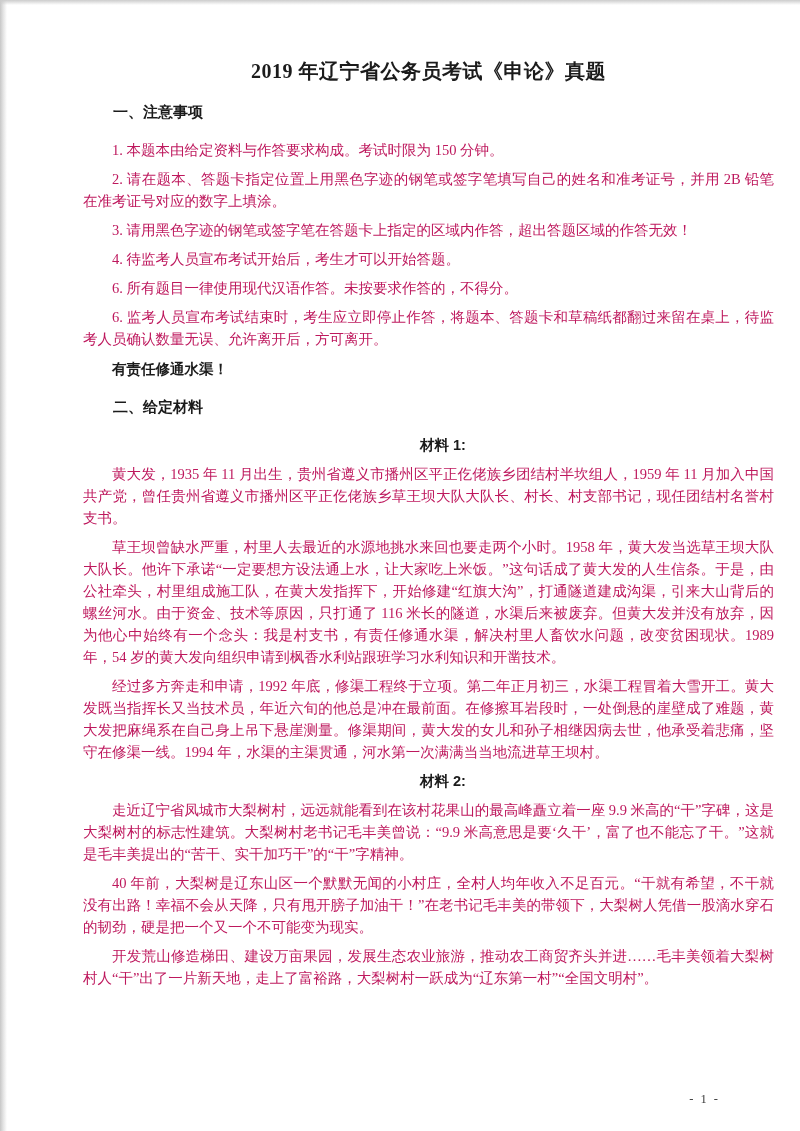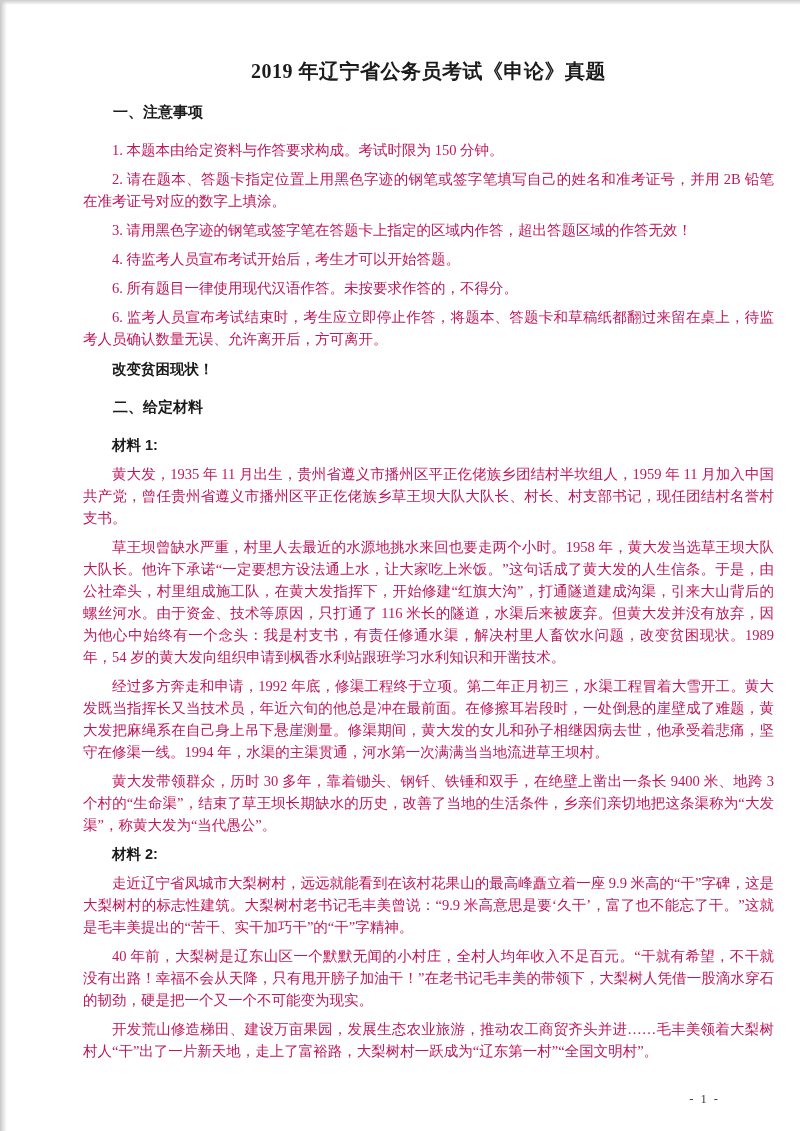--- a/index.html
+++ b/index.html
@@ -72,20 +72,21 @@
     margin: 8px 0;
   }
   .material-label {
     font-family: "Liberation Sans", "DejaVu Sans", sans-serif;
     font-size: 14.5px;
     line-height: 22px;
     font-weight: bold;
     color: #1b1b1b;
     text-indent: 2em;
     margin: 7px 0;
+    text-align: center;
   }
   .page-number {
     position: absolute;
     top: 1092px;
     right: 80px;
     font-size: 12.5px;
     color: #3a3a3a;
     letter-spacing: 2px;
     font-family: "Liberation Serif", "DejaVu Serif", serif;
   }
@@ -101,32 +102,31 @@
   <h1 class="doc-title">2019 年辽宁省公务员考试《申论》真题</h1>
 
   <div>
     <h2 class="sec-heading">一、注意事项</h2>
     <p class="body-para">1. 本题本由给定资料与作答要求构成。考试时限为 150 分钟。</p>
     <p class="body-para">2. 请在题本、答题卡指定位置上用黑色字迹的钢笔或签字笔填写自己的姓名和准考证号，并用 2B 铅笔在准考证号对应的数字上填涂。</p>
     <p class="body-para">3. 请用黑色字迹的钢笔或签字笔在答题卡上指定的区域内作答，超出答题区域的作答无效！</p>
     <p class="body-para">4. 待监考人员宣布考试开始后，考生才可以开始答题。</p>
     <p class="body-para">6. 所有题目一律使用现代汉语作答。未按要求作答的，不得分。</p>
     <p class="body-para">6. 监考人员宣布考试结束时，考生应立即停止作答，将题本、答题卡和草稿纸都翻过来留在桌上，待监考人员确认数量无误、允许离开后，方可离开。</p>
-    <p class="bold-line">改变贫困现状！</p>
+    <p class="bold-line">有责任修通水渠！</p>
   </div>
 
   <div>
     <h2 class="sec-heading">二、给定材料</h2>
 
     <div>
       <p class="material-label">材料 1:</p>
       <p class="body-para">黄大发，1935 年 11 月出生，贵州省遵义市播州区平正仡佬族乡团结村半坎组人，1959 年 11 月加入中国共产党，曾任贵州省遵义市播州区平正仡佬族乡草王坝大队大队长、村长、村支部书记，现任团结村名誉村支书。</p>
       <p class="body-para">草王坝曾缺水严重，村里人去最近的水源地挑水来回也要走两个小时。1958 年，黄大发当选草王坝大队大队长。他许下承诺“一定要想方设法通上水，让大家吃上米饭。”这句话成了黄大发的人生信条。于是，由公社牵头，村里组成施工队，在黄大发指挥下，开始修建“红旗大沟”，打通隧道建成沟渠，引来大山背后的螺丝河水。由于资金、技术等原因，只打通了 116 米长的隧道，水渠后来被废弃。但黄大发并没有放弃，因为他心中始终有一个念头：我是村支书，有责任修通水渠，解决村里人畜饮水问题，改变贫困现状。1989 年，54 岁的黄大发向组织申请到枫香水利站跟班学习水利知识和开凿技术。</p>
       <p class="body-para">经过多方奔走和申请，1992 年底，修渠工程终于立项。第二年正月初三，水渠工程冒着大雪开工。黄大发既当指挥长又当技术员，年近六旬的他总是冲在最前面。在修擦耳岩段时，一处倒悬的崖壁成了难题，黄大发把麻绳系在自己身上吊下悬崖测量。修渠期间，黄大发的女儿和孙子相继因病去世，他承受着悲痛，坚守在修渠一线。1994 年，水渠的主渠贯通，河水第一次满满当当地流进草王坝村。</p>
-      <p class="body-para">黄大发带领群众，历时 30 多年，靠着锄头、钢钎、铁锤和双手，在绝壁上凿出一条长 9400 米、地跨 3 个村的“生命渠”，结束了草王坝长期缺水的历史，改善了当地的生活条件，乡亲们亲切地把这条渠称为“大发渠”，称黄大发为“当代愚公”。</p>
     </div>
 
     <div>
       <p class="material-label">材料 2:</p>
       <p class="body-para">走近辽宁省凤城市大梨树村，远远就能看到在该村花果山的最高峰矗立着一座 9.9 米高的“干”字碑，这是大梨树村的标志性建筑。大梨树村老书记毛丰美曾说：“9.9 米高意思是要‘久干’，富了也不能忘了干。”这就是毛丰美提出的“苦干、实干加巧干”的“干”字精神。</p>
       <p class="body-para">40 年前，大梨树是辽东山区一个默默无闻的小村庄，全村人均年收入不足百元。“干就有希望，不干就没有出路！幸福不会从天降，只有甩开膀子加油干！”在老书记毛丰美的带领下，大梨树人凭借一股滴水穿石的韧劲，硬是把一个又一个不可能变为现实。</p>
       <p class="body-para">开发荒山修造梯田、建设万亩果园，发展生态农业旅游，推动农工商贸齐头并进……毛丰美领着大梨树村人“干”出了一片新天地，走上了富裕路，大梨树村一跃成为“辽东第一村”“全国文明村”。</p>
     </div>
   </div>
 

